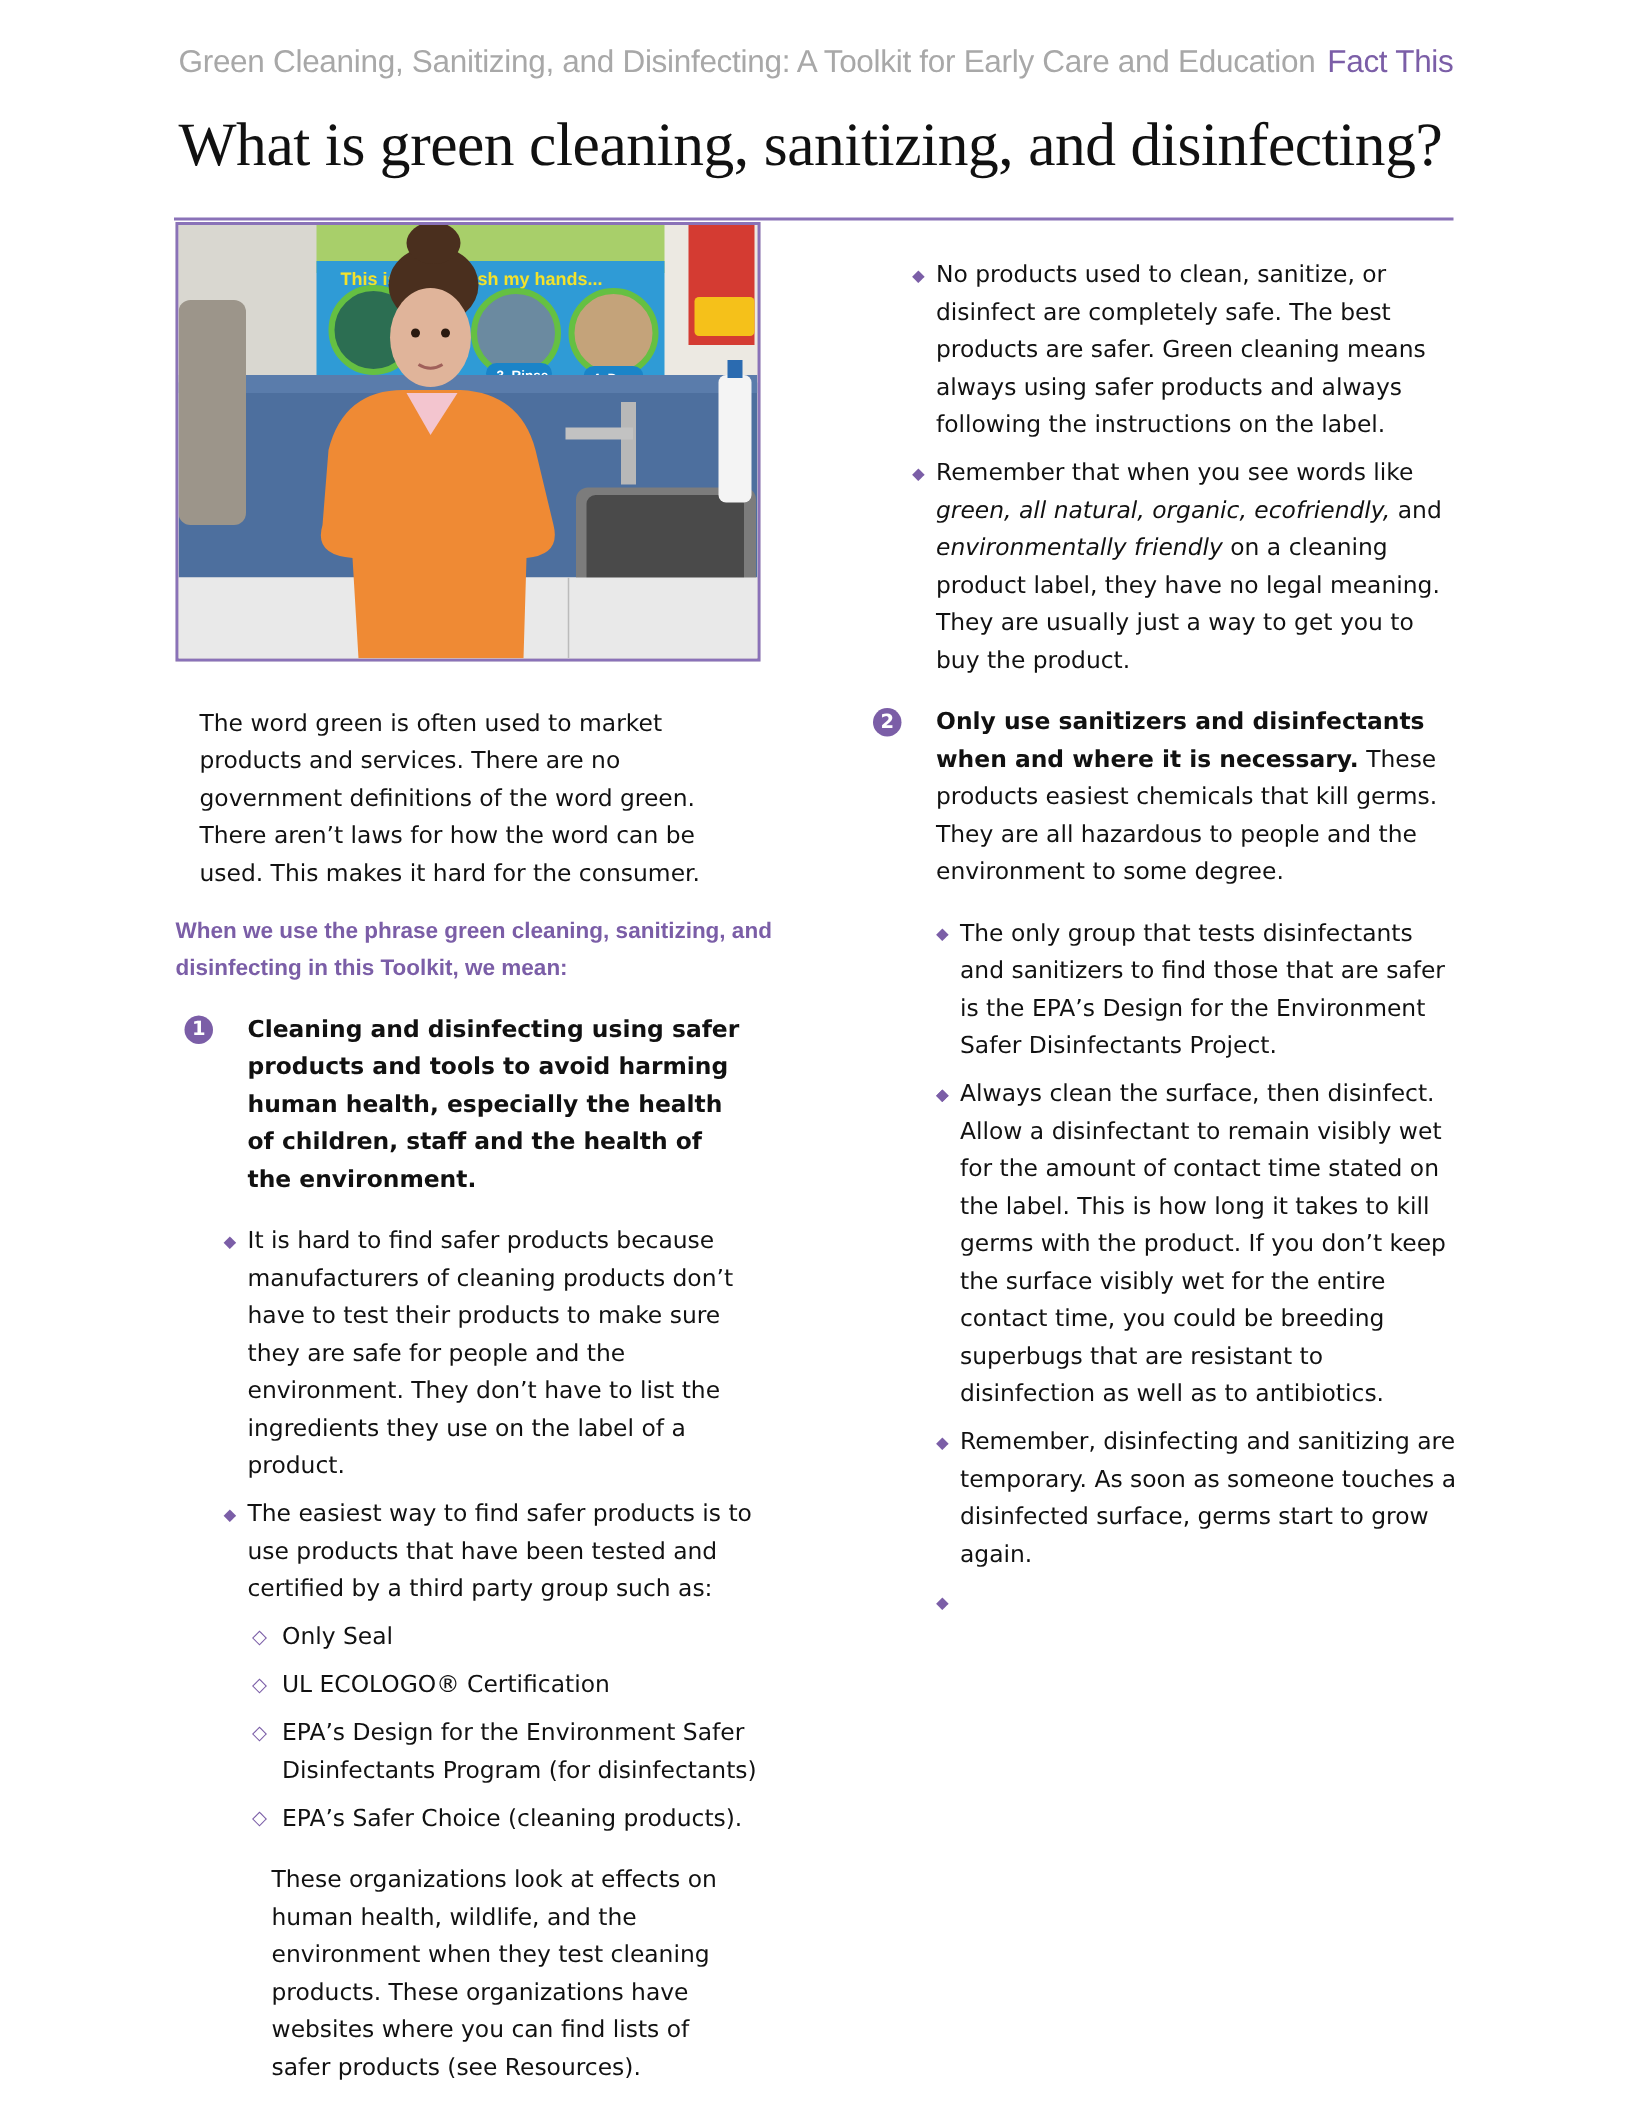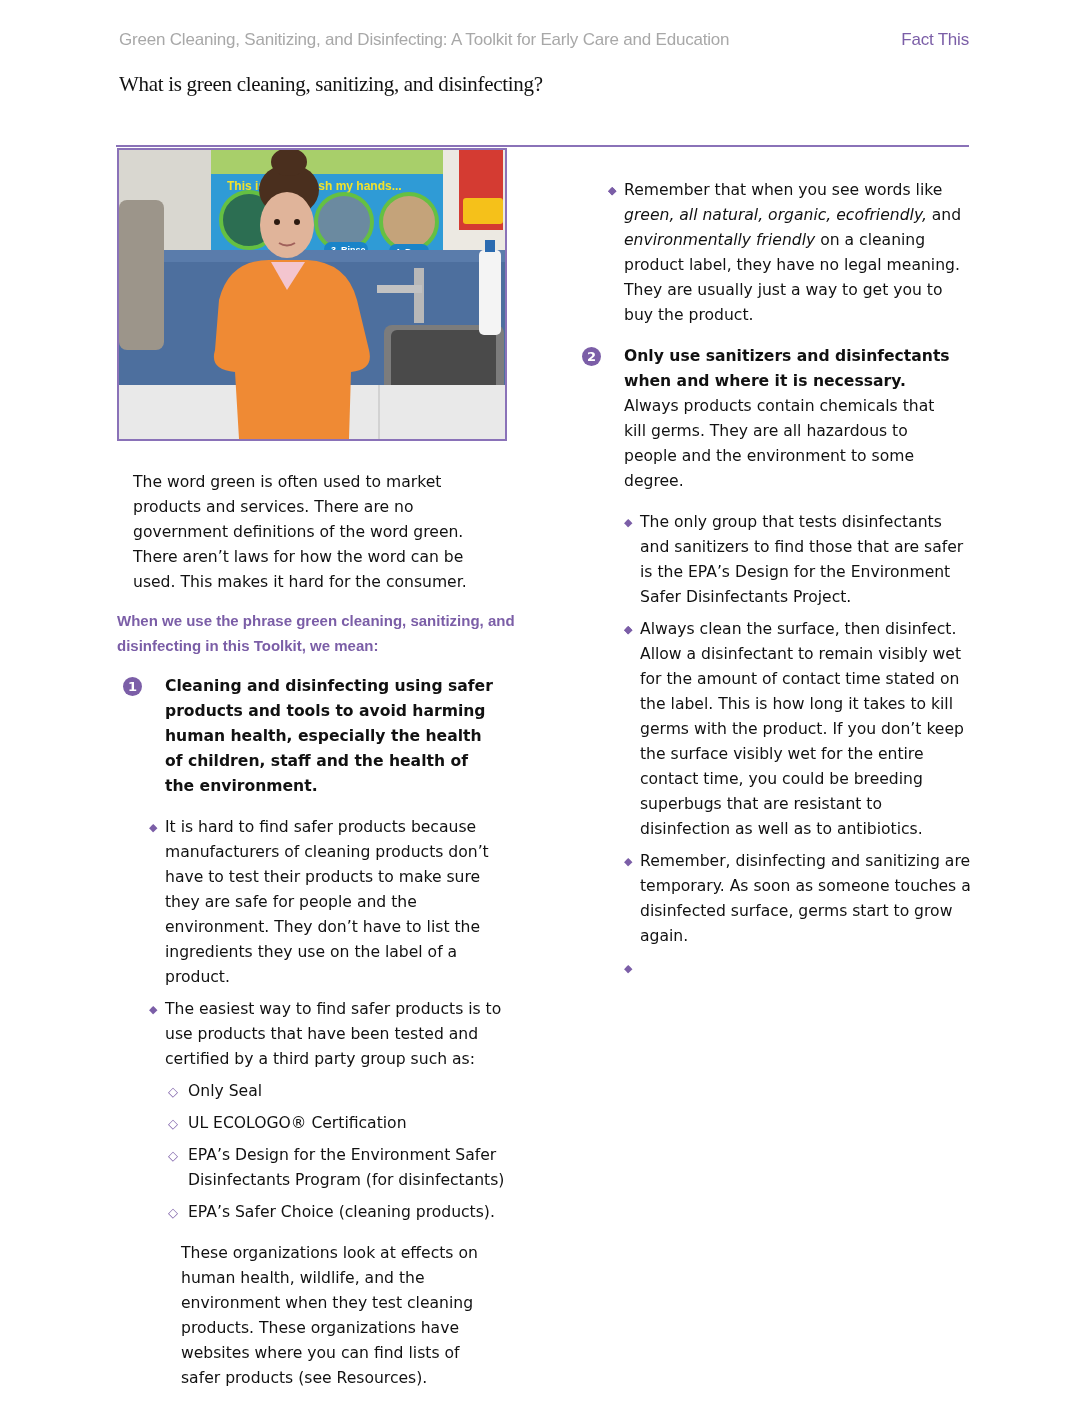--- a/index.html
+++ b/index.html
@@ -1,22 +1,22 @@
 <!DOCTYPE html>
 <html><head>
 <meta charset="utf-8">
 <style>
   html, body { margin: 0; padding: 0; background: #ffffff; }
   body { width: 1088px; height: 1408px; position: relative; overflow: hidden;
          font-family: "DejaVu Sans", sans-serif; color: #111; }
   .running-head { position: absolute; top: 30px; left: 119px; width: 850px; height: 24px;
-         font-family: "Liberation Sans", sans-serif; font-size: 17px; color: #a8a8a8; letter-spacing: -0.2px; }
+         font-family: "Liberation Sans", sans-serif; font-size: 21px; color: #a8a8a8; letter-spacing: -0.2px; }
   .running-head .fs { position: absolute; right: 0; top: 0; color: #7b5ea7; }
   .page-title { position: absolute; top: 72px; left: 119px; font-family: "Liberation Serif", serif;
-         font-size: 21px; color: #111; letter-spacing: -0.3px; }
+         font-size: 41px; color: #111; letter-spacing: -0.3px; }
   .rule { position: absolute; top: 145px; left: 116px; width: 853px; height: 2px; background: #8a72b8; }
   .photo { position: absolute; top: 148px; left: 117px; width: 390px; height: 293px;
          border: 2px solid #8a72b8; box-sizing: border-box; overflow: hidden; background: #e8e4dc; }
   .col { position: absolute; font-size: 15.6px; line-height: 25px; }
   .col-left { left: 117px; top: 454px; width: 400px; }
   .col-right { left: 580px; top: 171px; width: 395px; }
   p { margin: 16px; }
   .intro { margin-bottom: 13px; }
   .section-head { font-family: "Liberation Sans", sans-serif; font-weight: bold; font-size: 15px;
          line-height: 25px; color: #7b5ea7; margin-bottom: 12px; }
@@ -126,30 +126,31 @@
       </ul>
       <p>These organizations look at effects on human health, wildlife, and the environment when they test cleaning products. These organizations have websites where you can find lists of safer products (see Resources).</p>
     </li>
   </ul>
 </div>
 
 <div class="col col-right">
   <ul class="bullets right-top-bullets" style="margin-left:28px;">
     <li>
       <span class="dia">◆</span>
+      <span>No products used to clean, sanitize, or disinfect are completely safe. The best products are safer. Green cleaning means always using safer products and always following the instructions on the label.</span>
     </li>
     <li>
       <span class="dia">◆</span>
       <span>Remember that when you see words like </span><i>green, all natural, organic, ecofriendly,</i><span> and </span><i>environmentally friendly</i><span> on a cleaning product label, they have no legal meaning. They are usually just a way to get you to buy the product.</span>
     </li>
   </ul>
 
   <div class="num-item right">
     <span class="num-badge">2</span>
-    <p><span class="bold">Only use sanitizers and disinfectants when and where it is necessary.</span><span> Always products contain chemicals that kill germs. They are all hazardous to people and the environment to some degree.</span></p>
+    <p><span class="bold">Only use sanitizers and disinfectants when and where it is necessary.</span><span> These products easiest chemicals that kill germs. They are all hazardous to people and the environment to some degree.</span></p>
   </div>
 
   <ul class="bullets right-bullets" style="margin-left:44px;">
     <li><span class="dia">◆</span><span>The only group that tests disinfectants and sanitizers to find those that are safer is the EPA’s Design for the Environment Safer Disinfectants Project.</span></li>
     <li><span class="dia">◆</span></li>
     <li><span class="dia">◆</span><span>Always clean the surface, then disinfect. Allow a disinfectant to remain visibly wet for the amount of contact time stated on the label. This is how long it takes to kill germs with the product. If you don’t keep the surface visibly wet for the entire contact time, you could be breeding superbugs that are resistant to disinfection as well as to antibiotics.</span></li>
     <li><span class="dia">◆</span><span>Remember, disinfecting and sanitizing are temporary. As soon as someone touches a disinfected surface, germs start to grow again.</span></li>
     <li><span class="dia">◆</span></li>
   </ul>
 </div>

